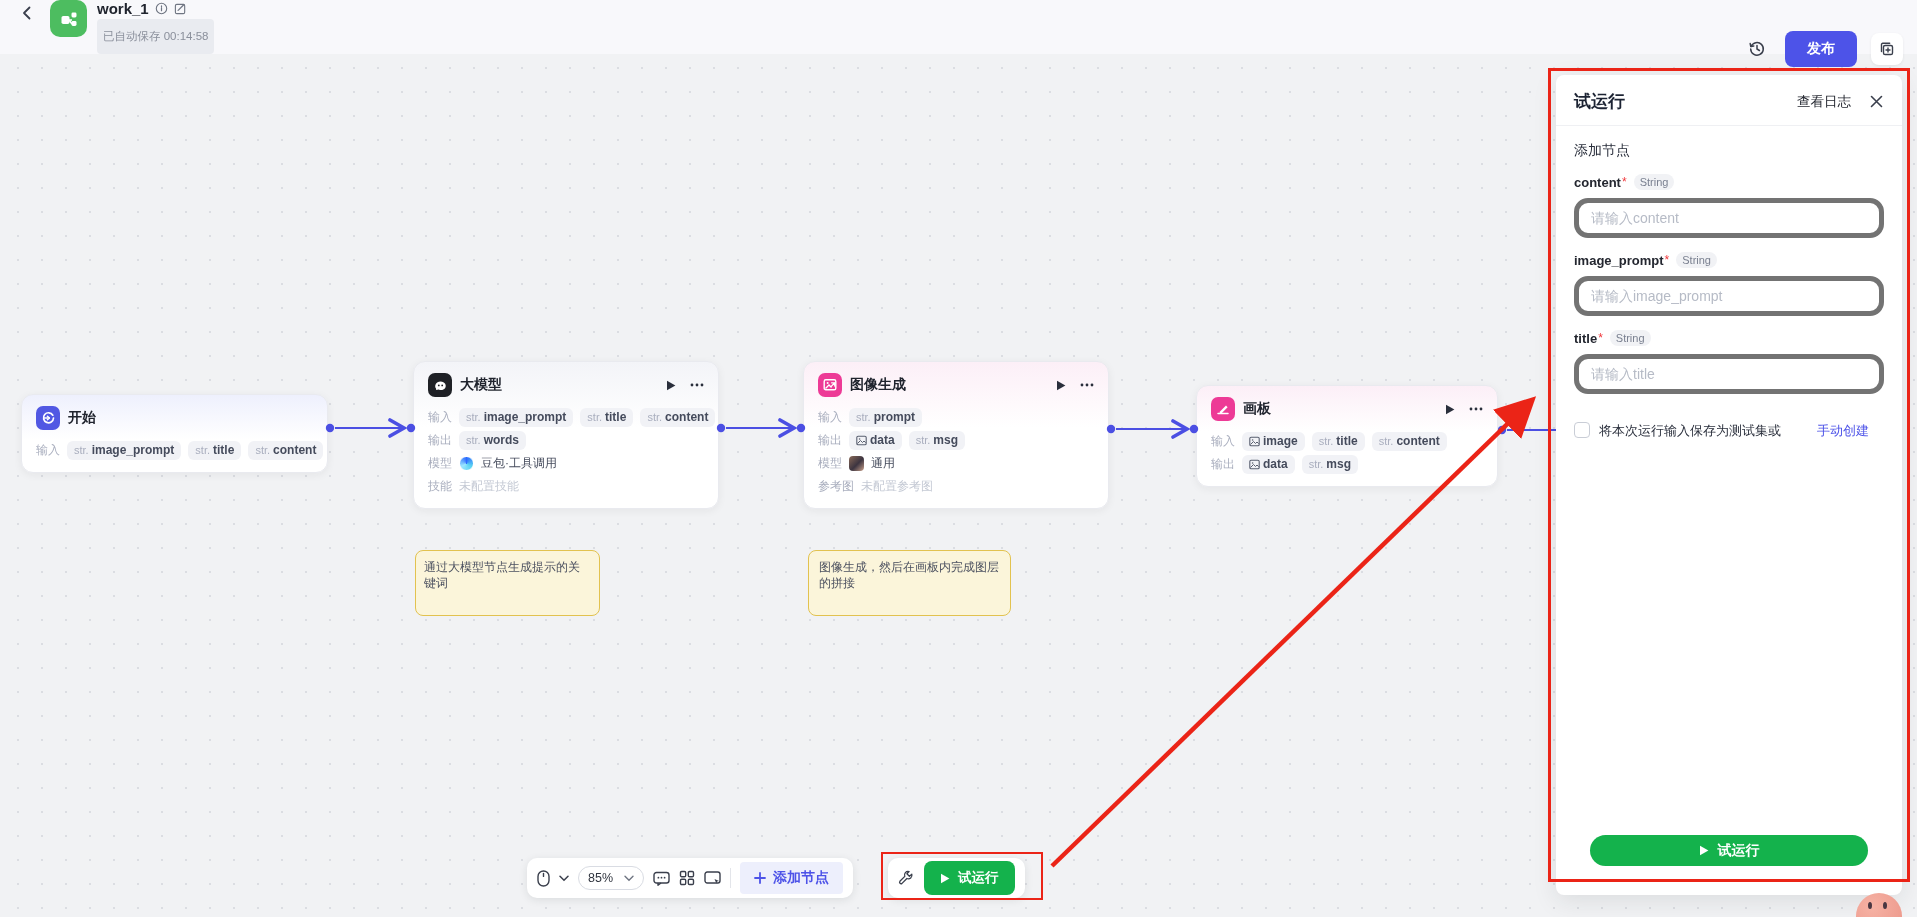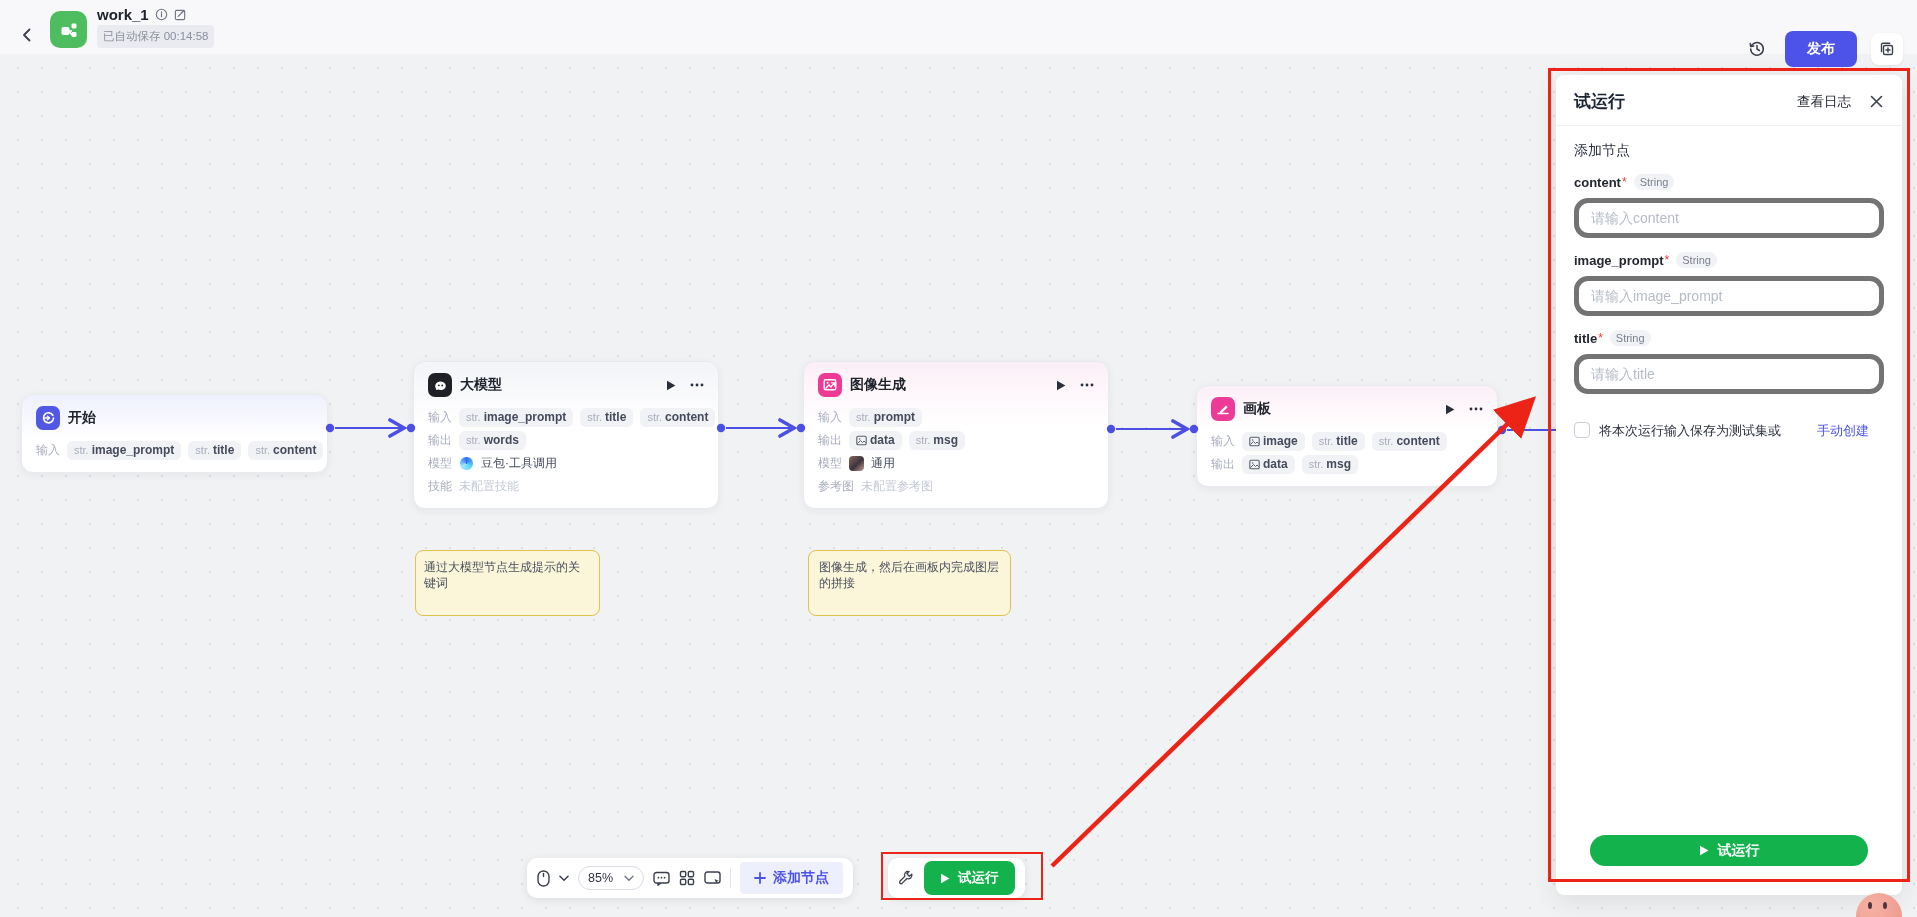--- a/index.html
+++ b/index.html
@@ -1,28 +1,28 @@
 <!DOCTYPE html>
 <html><head>
 <meta charset="utf-8">
 <style>
   * { margin:0; padding:0; box-sizing:border-box; }
   html,body { width:1917px; height:917px; overflow:hidden; }
   body { font-family:"Liberation Sans","DejaVu Sans",sans-serif; background:#F1F2F4; position:relative; color:#23262F; }
 
   
   .topbar { position:absolute; left:0; top:0; width:1917px; height:54px; background:#F8F8FB; display:flex; align-items:center; justify-content:space-between; padding:0 14px; z-index:15; }
-  .tb-left { display:flex; align-items:flex-end; gap:10px; }
+  .tb-left { display:flex; align-items:flex-start; gap:10px; }
   .back-btn { width:26px; height:26px; display:flex; align-items:center; justify-content:center; cursor:pointer; color:#3A3F4C; }
   .app-logo { width:37px; height:37px; border-radius:10px; background:#4DBD60; display:flex; align-items:center; justify-content:center; }
   .title-col { display:flex; flex-direction:column; gap:2px; }
   .title-row { display:flex; align-items:center; gap:6px; }
   .wf-title { font-size:15px; font-weight:700; color:#20242E; }
   .mini-ic { color:#6F7582; display:flex; align-items:center; }
-  .autosave { align-self:flex-start; font-size:11.5px; color:#8A8F9B; background:#E9EBF0; border-radius:4px; padding:4px 6px; }
+  .autosave { align-self:flex-start; font-size:11.5px; color:#8A8F9B; background:#E9EBF0; border-radius:4px; padding:10px 6px; }
   .tb-right { display:flex; align-items:center; gap:14px;margin-top:43px; }
   .hist-btn { width:28px; height:28px; display:flex; align-items:center; justify-content:center; color:#3A3F4C; }
   .publish-btn { background:#4D53E8; color:#fff; font-size:14px; font-weight:600; border:none; border-radius:8px; padding:9px 22px; cursor:pointer; }
   .copy-btn { width:32px; height:32px; background:#fff; border-radius:8px; display:flex; align-items:center; justify-content:center; box-shadow:0 1px 3px rgba(0,0,0,.07); color:#3A3F4C; }
 
   
   #canvas { position:absolute; left:0; top:54px; width:1917px; height:863px;
     background-color:#F1F2F4;
     background-image:radial-gradient(#DBDDE2 1.2px, transparent 1.3px);
     background-size:24px 24px; background-position:6px 2px; }

